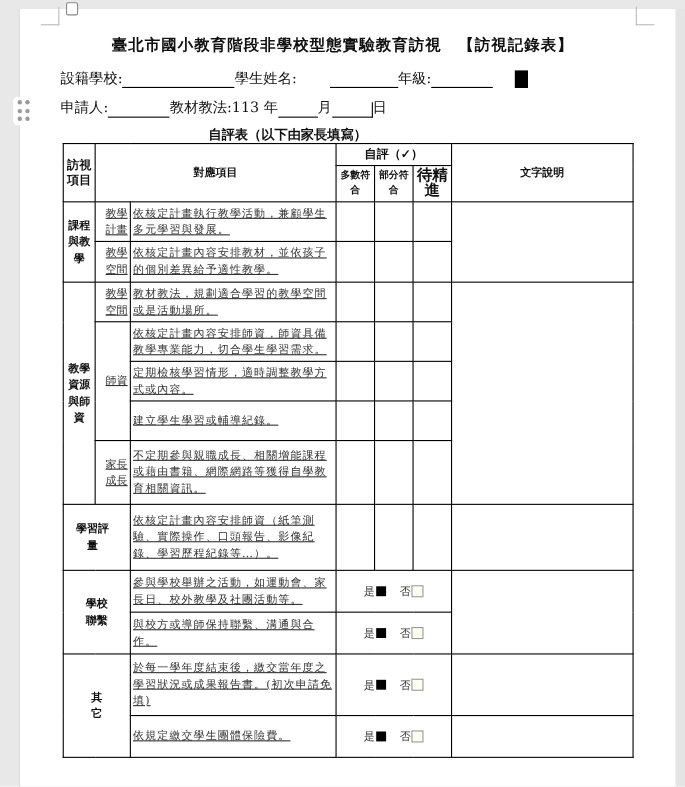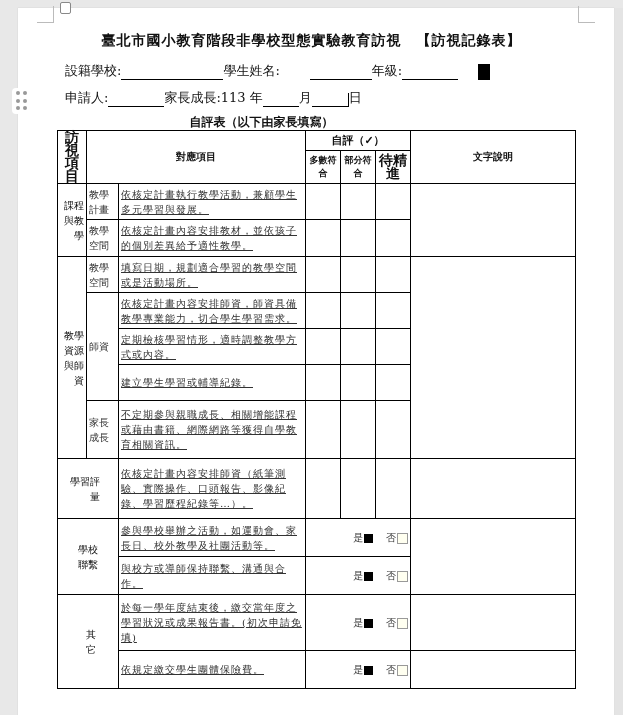--- a/index.html
+++ b/index.html
@@ -11,31 +11,31 @@
              border-radius:2px; background:#fff; }
   .corner { position:absolute; width:16px; height:16px; border-color:#bbb; border-style:solid; }
   .corner.tl { left:19px; top:-2px; border-width:0 1px 1px 0; }
   .corner.tr { left:560px; top:-2px; border-width:0 0 1px 1px; }
   .grip { position:absolute; left:12px; top:88px; width:20px; height:26px; background:#fff;
           border-radius:4px; display:grid; grid-template-columns:repeat(2,4px); gap:3px 3px;
           padding:3px 4px; box-sizing:border-box; }
   .grip span { width:4px; height:4px; border-radius:2px; background:#999; }
   .title { position:absolute; left:0; width:623px; top:32px; text-align:center; font-size:14px;
            font-weight:bold; letter-spacing:1px; }
-  .line { position:absolute; left:55px; font-size:13px; white-space:nowrap;margin-left:10px; }
+  .line { position:absolute; left:55px; font-size:13px; white-space:nowrap; }
   .blank { display:inline-block; border-bottom:1px solid #000; height:13px; vertical-align:bottom; }
   .blackbox { display:inline-block; width:12px; height:16px; background:#000; vertical-align:middle; }
   .subtitle { position:absolute; left:0; width:523px; top:114px; text-align:center; font-size:12px; font-weight:bold; }
   table { position:absolute; left:57px; top:130px; border-collapse:collapse; table-layout:fixed; width:518px; }
   td, th { border:1.5px solid #000; font-size:10px; padding:0 2px; vertical-align:middle; color:#333; }
   th { font-weight:bold; color:#111; text-align:center; }
-  .cat { text-align:right; font-weight:normal; color:#111; line-height:15px; }
-  .sub { text-align:left; line-height:15px; }
+  .cat { text-align:center; font-weight:bold; color:#111; line-height:15px; }
+  .sub { text-align:right; line-height:15px;text-decoration:underline; }
   .desc { line-height:15px; letter-spacing:1px;text-decoration:underline; }
-  .yn { text-align:right; font-size:10px; }
+  .yn { text-align:center; font-size:10px; }
   .chk { display:inline-block; width:9px; height:9px; vertical-align:middle; margin-left:1px; }
   .chk.on { background:#000; }
   .chk.off { border:1px solid #999; background:#fffff0; }
   .scroll { position:absolute; right:0; top:8px; width:8px; height:707px; background:#e4e4e4; }
 </style>
 </head>
 <body>
 
 <div class="page">
   <div class="topgrip"></div>
@@ -53,38 +53,38 @@
     <span></span>
 </div>
 
 <div class="title">臺北市國小教育階段非學校型態實驗教育訪視　【訪視記錄表】</div>
 
 <div class="line" style="top:62px">
   <span>設籍學校:</span><span class="blank" style="width:102px"></span><span>學生姓名:</span><span style="display:inline-block;width:30px"></span><span class="blank" style="width:62px"></span><span>年級:</span><span class="blank" style="width:56px"></span><span style="display:inline-block;width:20px"></span><span class="blackbox"></span>
 </div>
 
 <div class="line" style="top:89px">
-  <span>申請人:</span><span class="blank" style="width:56px"></span><span>家長成長:113 年</span><span class="blank" style="width:36px"></span><span>月</span><span class="blank" style="width:36px;border-right:1px solid #000"></span><span>日</span>
+  <span>申請人:</span><span class="blank" style="width:56px"></span><span>教材教法:113 年</span><span class="blank" style="width:36px"></span><span>月</span><span class="blank" style="width:36px;border-right:1px solid #000"></span><span>日</span>
 </div>
 
 <div class="subtitle">自評表（以下由家長填寫）</div>
 
 <table>
   <colgroup>
     <col style="width:29px">
       <col style="width:32px">
       <col style="width:187px">
     <col style="width:35px">
       <col style="width:35px">
       <col style="width:35px">
       <col style="width:165px">
   </colgroup>
   <tbody>
       <tr style="height:20px">
-    <th rowspan="2" style="font-size:14px;line-height:13px">訪視項目</th>
+    <th rowspan="2" style="font-size:11px;line-height:13px">訪視項目</th>
     <th rowspan="2" colspan="2">對應項目</th>
     <th colspan="3" style="font-size:11px">自評（✓）</th>
     <th rowspan="2">文字說明</th>
   </tr>
   <tr style="height:33px">
     <th style="font-size:9px;line-height:13px">多數符合</th>
     <th style="font-size:9px;line-height:13px">部分符合</th>
     <th style="font-size:14px;line-height:13px">待精進</th>
   </tr>
 
@@ -101,21 +101,21 @@
     <td class="sub">教學空間</td>
     <td class="desc">依核定計畫內容安排教材，並依孩子的個別差異給予適性教學。</td>
     <td></td>
         <td></td>
         <td></td>
   </tr>
 
   <tr style="height:36px">
     <td rowspan="5" class="cat" style="word-break:break-all">教學資源與師資</td>
     <td class="sub">教學空間</td>
-    <td class="desc">填寫日期，規劃適合學習的教學空間或是活動場所。</td>
+    <td class="desc">教材教法，規劃適合學習的教學空間或是活動場所。</td>
     <td></td>
         <td></td>
         <td></td>
     <td rowspan="5"></td>
   </tr>
   <tr style="height:36px">
     <td rowspan="3" class="sub">師資</td>
     <td class="desc">依核定計畫內容安排師資，師資具備教學專業能力，切合學生學習需求。</td>
     <td></td>
         <td></td>

